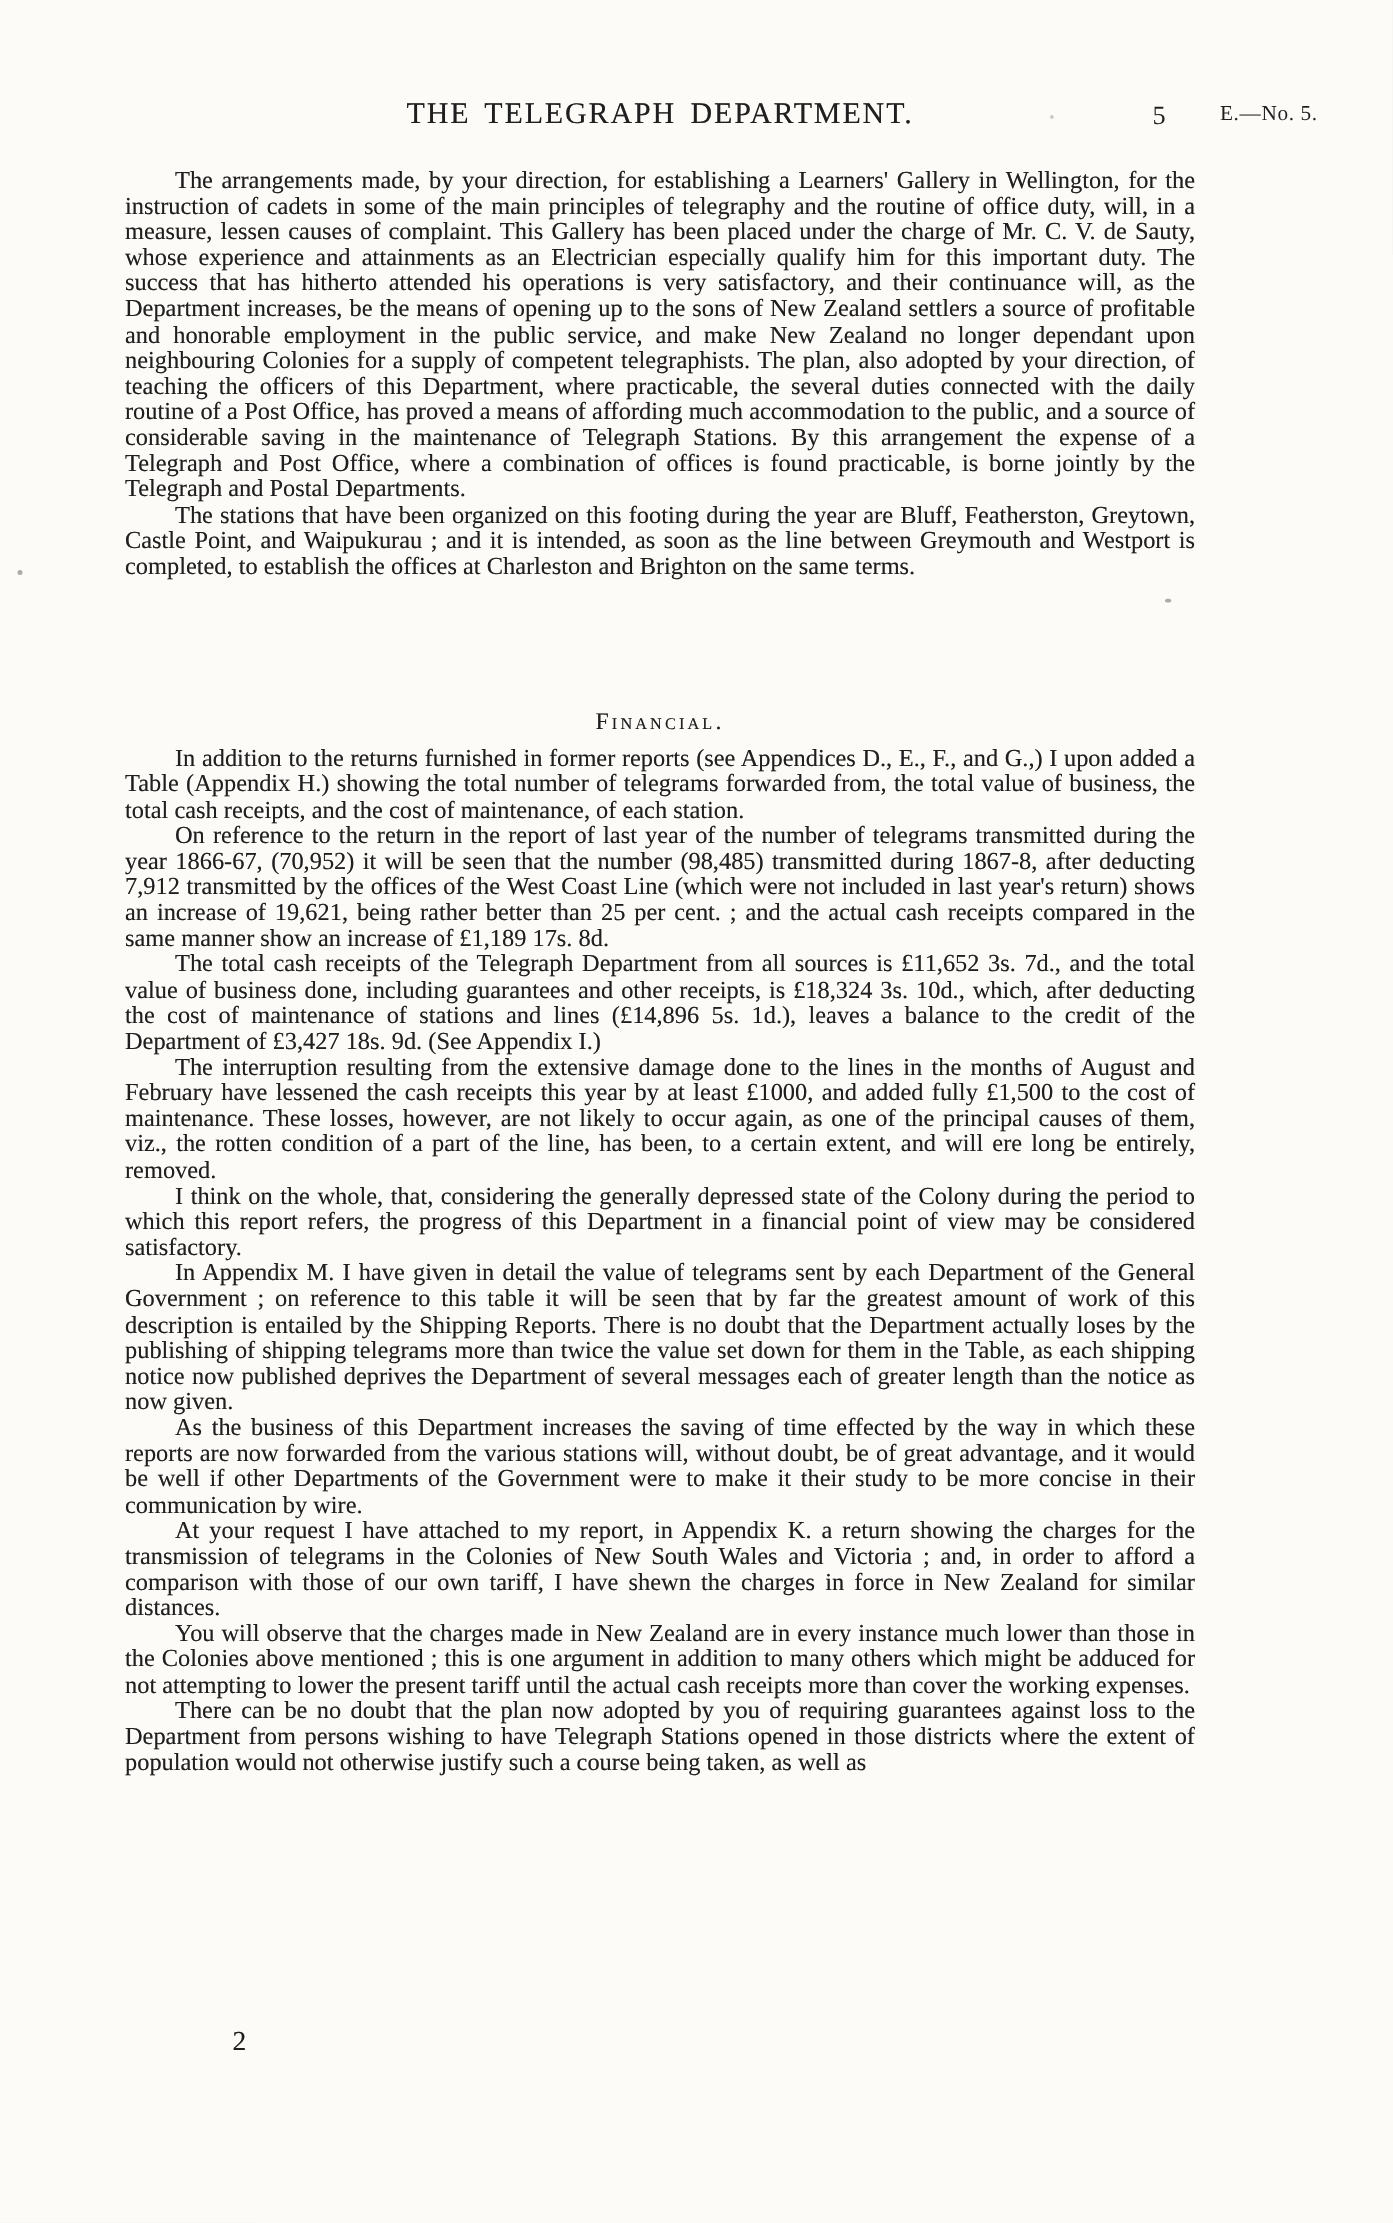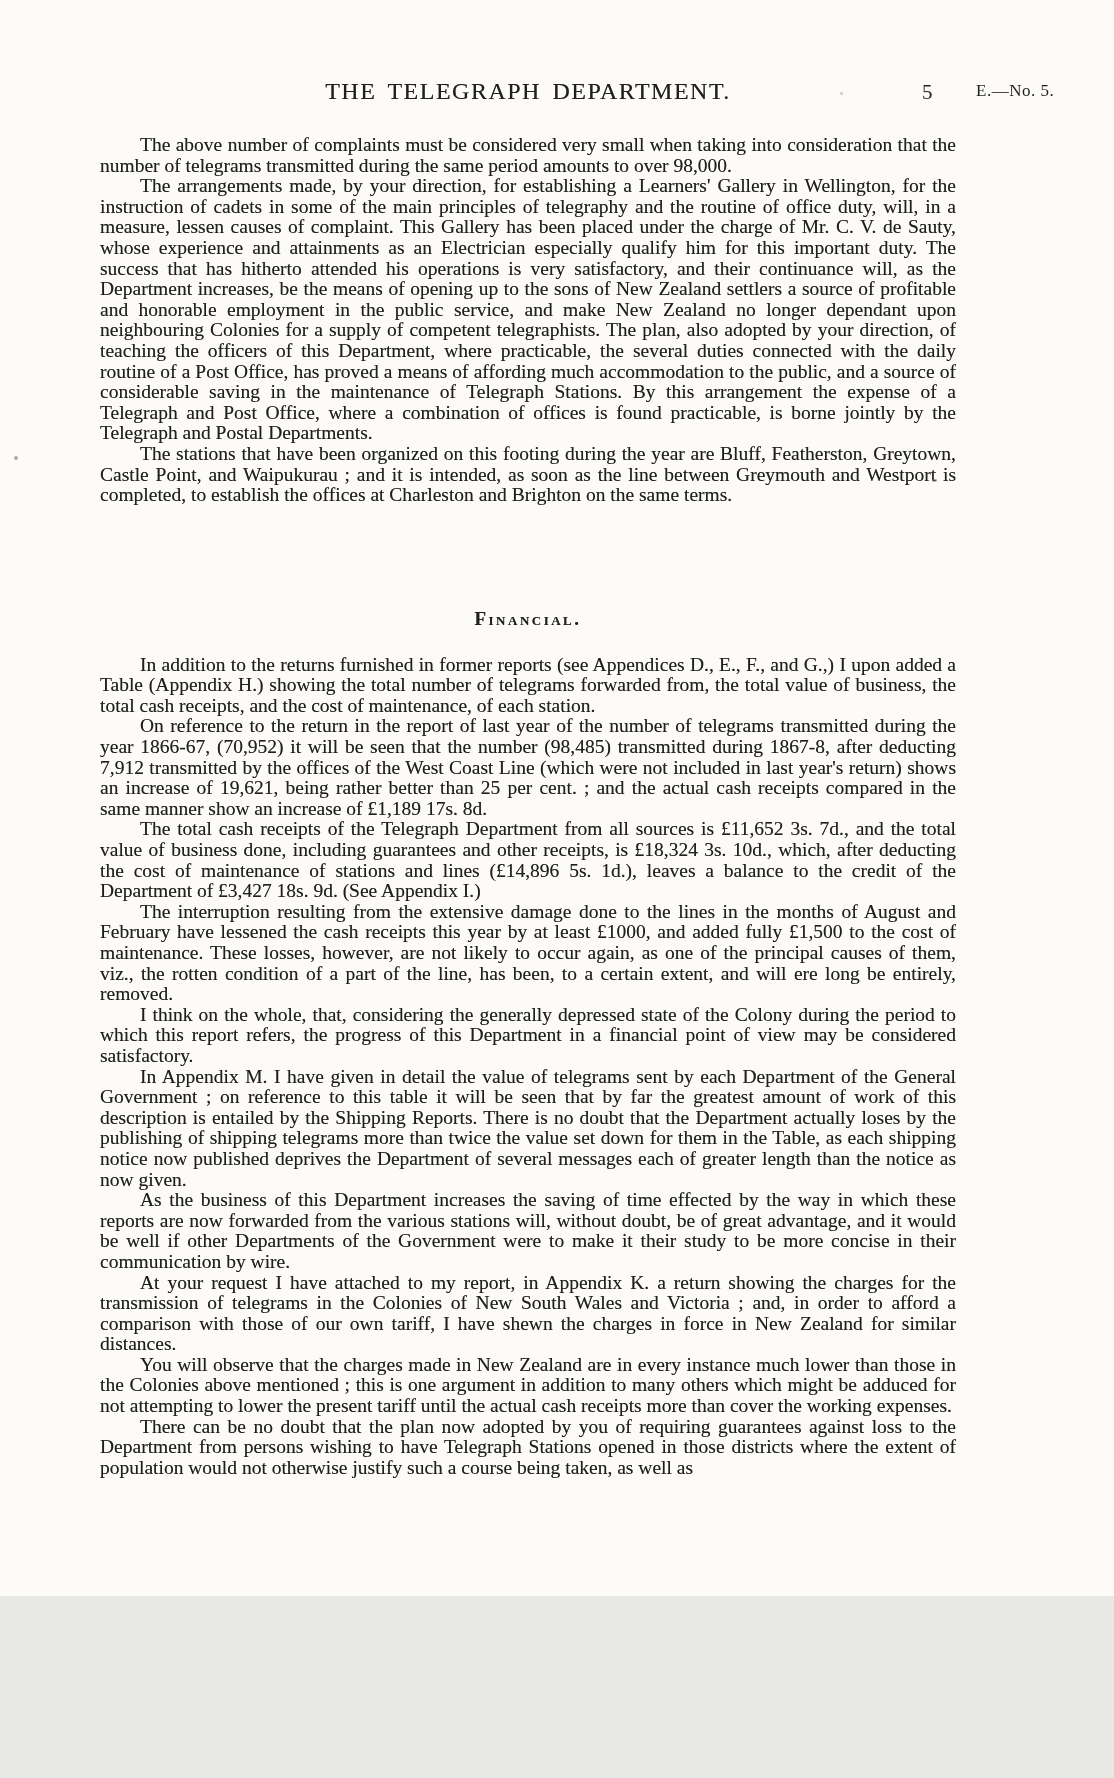--- a/index.html
+++ b/index.html
@@ -7,21 +7,21 @@
     --paper:#fcfbf8;
   }
   html,body{margin:0;padding:0;}
   body{
     width:1114px;height:1778px;
     background:#e8e8e6;
     font-family:"Liberation Serif", serif;
   }
   .page{
     position:relative;
-    width:1114px;height:1596px;
+    width:1114px;height:1778px;
     background:var(--paper);
     color:var(--ink);
     overflow:hidden;
   }
   .text-column{
     position:absolute;
     left:100px;top:78px;
     width:856px;
   }
   .page-header{
@@ -59,21 +59,21 @@
   .body-text{margin-top:27px;}
   .section-heading{
     margin:0;
     text-align:center;
     font-size:19px;
     font-weight:normal;
     font-variant:small-caps;
     letter-spacing:2.5px;
     text-shadow:0 0 0.35px rgba(25,25,25,.5);
   }
-  .section-financial .section-heading{margin-top:102px;margin-bottom:25px;font-weight:bold;}
+  .section-financial .section-heading{margin-top:102px;margin-bottom:9px;}
   .section-rates .section-heading{margin-top:70px;margin-bottom:19px;}
   .signature-mark{
     position:absolute;
     left:186px;top:1620px;
     font-size:22px;
     text-shadow:0 0 0.35px rgba(25,25,25,.5);
   }
   .speck{
     position:absolute;
     background:#6a6a66;
@@ -92,21 +92,20 @@
   <div class="text-column">
 
     <div class="page-header">
       <div class="doc-title">THE TELEGRAPH DEPARTMENT.</div>
       <div class="page-number">5</div>
       <div class="doc-ref">E.—No. 5.</div>
     </div>
 
     <div class="body-text">
 
-      <p>The above number of complaints must be considered very small when taking into consideration that the number of telegrams transmitted during the same period amounts to over 98,000.</p>
       <p>The arrangements made, by your direction, for establishing a Learners' Gallery in Wellington, for the instruction of cadets in some of the main principles of telegraphy and the routine of office duty, will, in a measure, lessen causes of complaint.  This Gallery has been placed under the charge of Mr. C. V. de Sauty, whose experience and attainments as an Electrician especially qualify him for this important duty.  The success that has hitherto attended his operations is very satisfactory, and their continuance will, as the Department increases, be the means of opening up to the sons of New Zealand settlers a source of profitable and honorable employment in the public service, and make New Zealand no longer dependant upon neighbouring Colonies for a supply of competent telegraphists.  The plan, also adopted by your direction, of teaching the officers of this Department, where practicable, the several duties connected with the daily routine of a Post Office, has proved a means of affording much accommodation to the public, and a source of considerable saving in the maintenance of Telegraph Stations.  By this arrangement the expense of a Telegraph and Post Office, where a combination of offices is found practicable, is borne jointly by the Telegraph and Postal Departments.</p>
       <p>The stations that have been organized on this footing during the year are Bluff, Featherston, Greytown, Castle Point, and Waipukurau ;  and it is intended, as soon as the line between Greymouth and Westport is completed, to establish the offices at Charleston and Brighton on the same terms.</p>
 
       <div class="section-financial">
         <h2 class="section-heading">Financial.</h2>
         <p>In addition to the returns furnished in former reports (see Appendices D., E., F., and G.,) I upon added a Table (Appendix H.) showing the total number of telegrams forwarded from, the total value of business, the total cash receipts, and the cost of maintenance, of each station.</p>
         <p>On reference to the return in the report of last year of the number of telegrams transmitted during the year 1866-67, (70,952) it will be seen that the number (98,485) transmitted during 1867-8, after deducting 7,912 transmitted by the offices of the West Coast Line (which were not included in last year's return) shows an increase of 19,621, being rather better than 25 per cent. ; and the actual cash receipts compared in the same manner show an increase of £1,189 17s. 8d.</p>
         <p>The total cash receipts of the Telegraph Department from all sources is £11,652 3s. 7d., and the total value of business done, including guarantees and other receipts, is £18,324 3s. 10d., which, after deducting the cost of maintenance of stations and lines (£14,896 5s. 1d.), leaves a balance to the credit of the Department of £3,427 18s. 9d.   (See Appendix I.)</p>
         <p>The interruption resulting from the extensive damage done to the lines in the months of August and February have lessened the cash receipts this year by at least £1000, and added fully £1,500 to the cost of maintenance.   These losses, however, are not likely to occur again, as one of the principal causes of them, viz., the rotten condition of a part of the line, has been, to a certain extent, and will ere long be entirely, removed.</p>
         <p>I think on the whole, that, considering the generally depressed state of the Colony during the period to which this report refers, the progress of this Department in a financial point of view may be considered satisfactory.</p>

